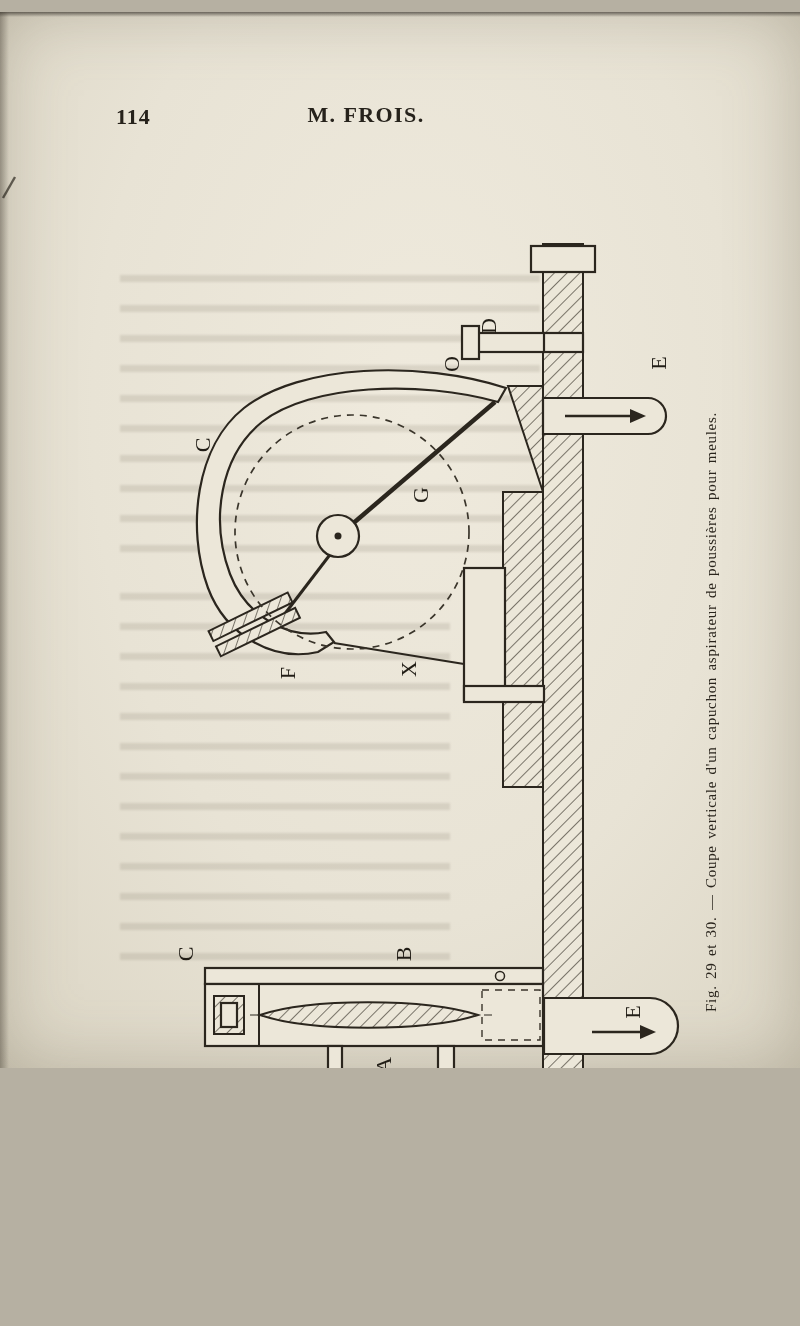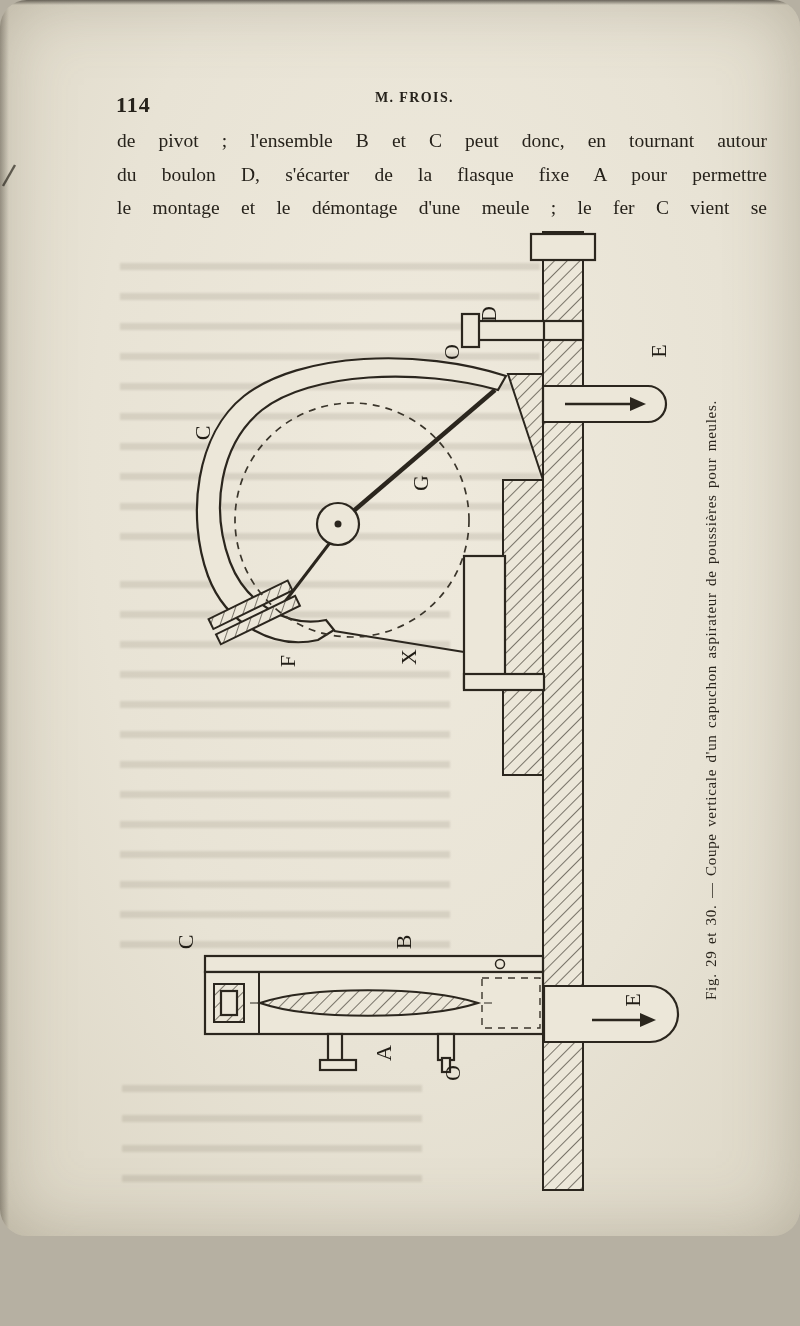--- a/index.html
+++ b/index.html
@@ -1,37 +1,37 @@
 <!DOCTYPE html>
 <html><head>
 <meta charset="utf-8">
 <style>
   *{box-sizing:border-box}
   html,body{margin:0;padding:0;background:#b6b0a2}
   .page{
-    position:relative;width:800px;height:1236px;margin:0 auto;overflow:hidden;
+    position:relative;width:800px;height:1056px;margin:12px auto;overflow:hidden;
     background:radial-gradient(ellipse at 52% 38%, #efeadd 0%, #e8e3d5 55%, #dbd5c4 100%);
     box-shadow:inset 0 0 70px rgba(115,105,85,.35);
-    font-family:"Liberation Serif","DejaVu Serif",serif;color:#26221b;border-radius:27px;
+    font-family:"Liberation Serif","DejaVu Serif",serif;color:#26221b;
   }
   .top-edge{position:absolute;left:0;top:0;width:100%;height:5px;
     background:linear-gradient(180deg,rgba(35,30,24,.6),rgba(35,30,24,0))}
   .left-edge{position:absolute;left:0;top:0;width:9px;height:100%;
     background:linear-gradient(90deg,rgba(55,48,38,.38),rgba(55,48,38,0))}
   .ghost{position:absolute;filter:blur(1.3px);opacity:.5;pointer-events:none;
     background:repeating-linear-gradient(180deg,
       rgba(0,0,0,0) 0px, rgba(0,0,0,0) 23px,
       rgba(104,95,76,.30) 23px, rgba(104,95,76,.30) 30px)}
   .g1{left:120px;top:240px;width:420px;height:300px}
   .g2{left:120px;top:558px;width:330px;height:400px}
   .g3{left:122px;top:1062px;width:300px;height:128px}
   .g4{left:150px;top:1284px;width:430px;height:26px;opacity:.4}
   .page-number{position:absolute;left:116px;top:92px;font-size:22px;font-weight:700;letter-spacing:1px}
-  .running-header{position:absolute;left:278px;top:90px;width:176px;text-align:right;
-    font-size:14px;font-weight:700;letter-spacing:1.4px}
+  .running-header{position:absolute;left:278px;top:90px;width:176px;text-align:center;
+    font-size:22px;font-weight:700;letter-spacing:1.4px}
   .para{position:absolute;left:117px;width:650px;font-size:19.5px;line-height:33.5px}
   .para .tline{text-align:justify;text-align-last:justify}
   .para-top{top:124px}
   .para-bottom{top:1196px}
   .fig-caption{
     position:absolute;left:711px;top:700px;width:820px;
     transform:translate(-50%,-50%) rotate(-90deg);
     text-align:center;font-size:15px;letter-spacing:.7px;word-spacing:2px;color:#2a251d}
   .figure-svg{position:absolute;left:0;top:0;width:800px;height:1326px}
   
@@ -50,25 +50,20 @@
   <div class="ghost g2"></div>
   <div class="ghost g3"></div>
   <div class="ghost g4"></div>
 
   <div class="top-edge"></div>
   <div class="left-edge"></div>
 
   <div class="page-number">114</div>
   <div class="running-header">M. FROIS.</div>
 
-  <div class="para para-top">
-    <div class="tline">de pivot ; l'ensemble B et C peut donc, en tournant autour</div>
-    <div class="tline">du boulon D, s'écarter de la flasque fixe A pour permettre</div>
-    <div class="tline">le montage et le démontage d'une meule ; le fer C vient se</div>
-  </div>
 
   <svg class="figure-svg" viewBox="0 0 800 1326">
     <defs>
       <pattern id="hatch" patternUnits="userSpaceOnUse" width="9" height="9" patternTransform="rotate(45)">
         <rect width="9" height="9" fill="#ece7d9"></rect>
         <line x1="0" y1="0" x2="0" y2="9" stroke="#3a352b" stroke-width="1.3"></line>
       </pattern>
     </defs>
 
     <line x1="3" y1="186" x2="15" y2="165" class="ink" stroke-width="2.4" opacity=".7"></line>

